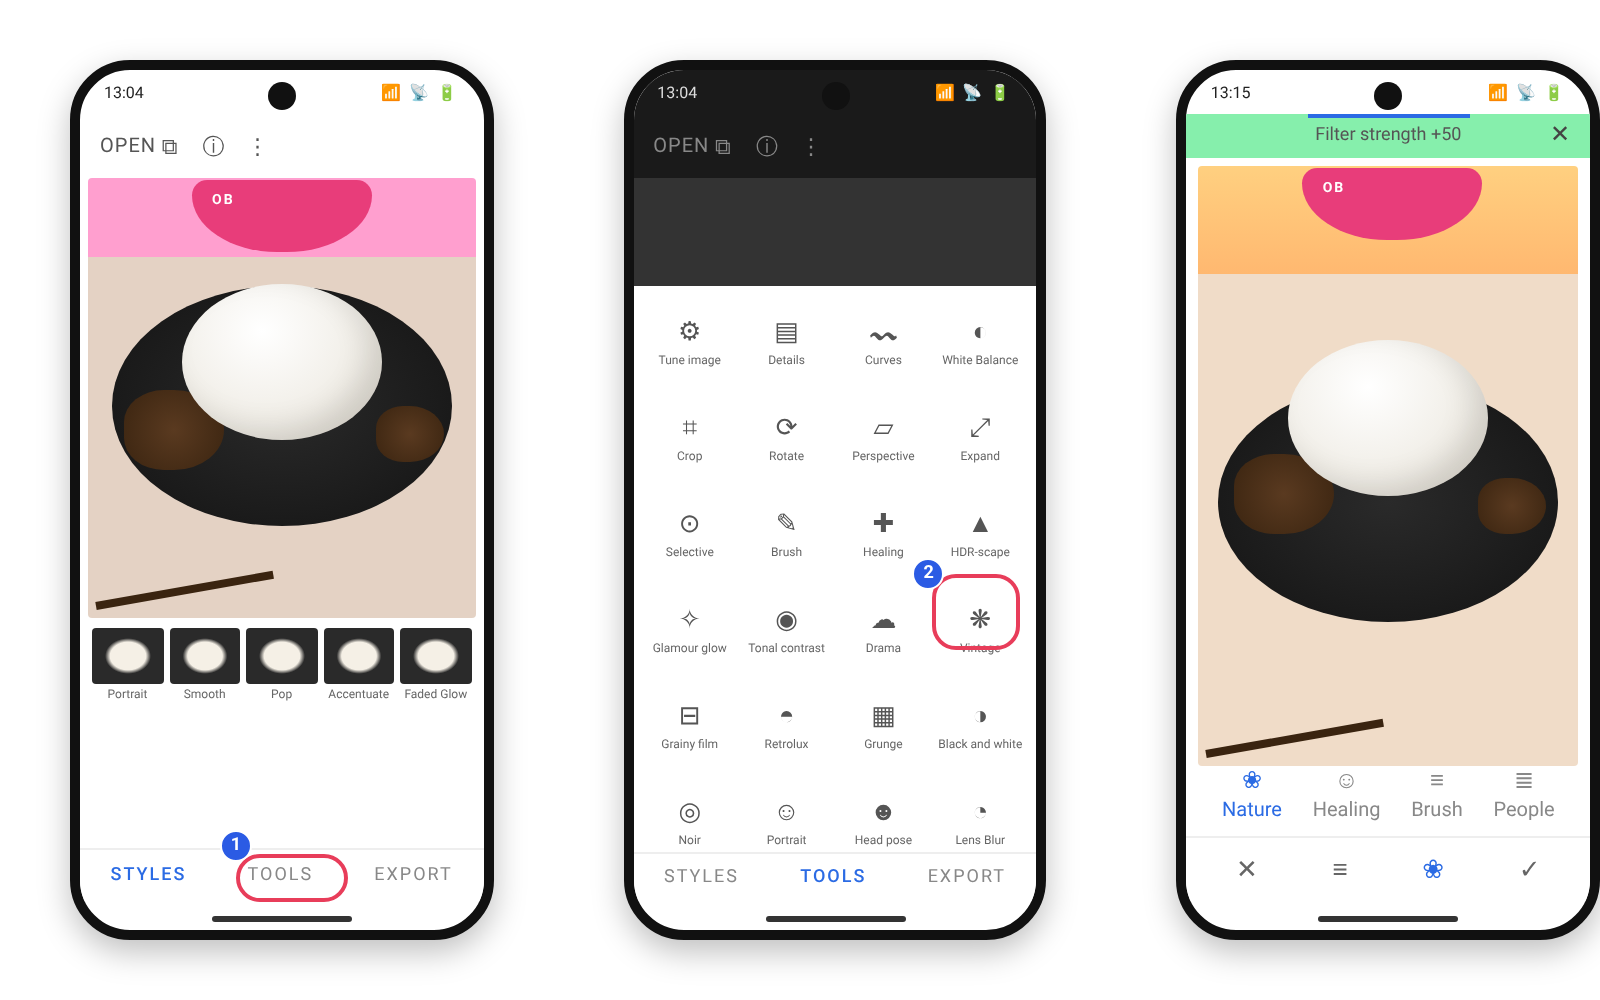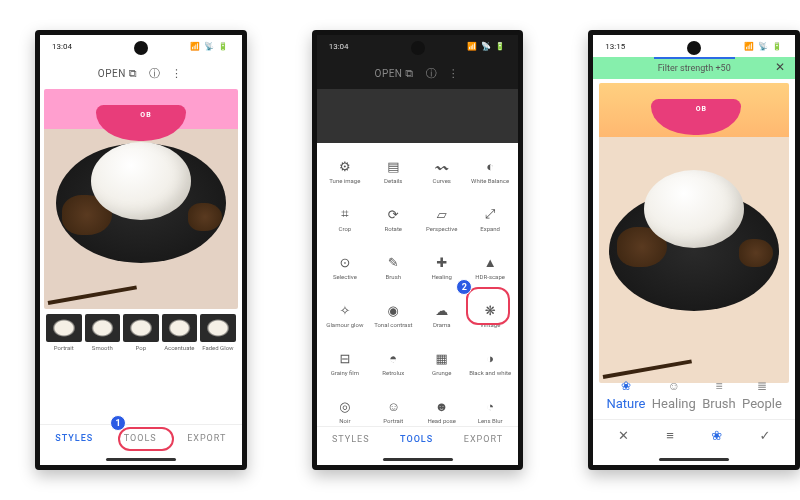--- a/index.html
+++ b/index.html
@@ -1,28 +1,28 @@
 <!DOCTYPE html>
 <html><head>
 <meta charset="utf-8">
 <style>
   * { box-sizing: border-box; margin: 0; padding: 0; }
   body { font-family: -apple-system, Roboto, Arial, sans-serif; background: #fff; width: 800px; height: 500px; display: flex; justify-content: center; align-items: center; gap: 30px; }
-  .phone { width: 238px; height: 440px; border: 5px solid #111; border-radius: 4px; background: #fff; position: relative; overflow: hidden; box-shadow: 0 6px 16px rgba(0,0,0,.25); margin-left: 35px; }
+  .phone { width: 238px; height: 440px; border: 5px solid #111; border-radius: 30px; background: #fff; position: relative; overflow: hidden; box-shadow: 0 6px 16px rgba(0,0,0,.25); margin-left: 35px; }
   .notch { position: absolute; top: 6px; left: 50%; transform: translateX(-50%); width: 14px; height: 14px; background: #111; border-radius: 50%; z-index: 10; }
   .statusbar { height: 22px; display: flex; justify-content: space-between; align-items: center; padding: 0 12px; font-size: 8px; color: #222; }
   .statusbar.dark { background: #1a1a1a; color: #ddd; }
   .statusbar .icons { letter-spacing: 1px; }
-  .topbar { height: 32px; display: flex; align-items: center; justify-content: center; padding: 0 10px; font-size: 10px; color: #555; letter-spacing: .5px; }
+  .topbar { height: 32px; display: flex; align-items: center; justify-content: flex-start; padding: 0 10px; font-size: 10px; color: #555; letter-spacing: .5px; }
   .topbar.dark { background: #1a1a1a; color: #888; }
   .topbar .right { display: flex; gap: 8px; align-items: center; }
   .ticon { width: 14px; height: 14px; display: flex; align-items: center; justify-content: center; font-size: 11px; }
   .photo { position: relative; height: 220px; margin: 0 4px; background: linear-gradient(180deg,#ff9fcf 0%,#ff9fcf 18%,#e4d2c4 18%,#e4d2c4 100%); overflow: hidden; border-radius: 2px; }
   .photo.tall { height: 300px; margin: 4px 6px; background: linear-gradient(180deg,#ffd080 0%,#ffb870 18%,#f0dcc8 18%,#f0dcc8 100%); }
-  .cup { position: absolute; top: 16px; left: 52px; width: 90px; height: 36px; background: #e83d7a; border-radius: 8px 8px 50% 50%/8px 8px 30px 30px; text-align: center; }
+  .cup { position: absolute; top: 1px; left: 52px; width: 90px; height: 36px; background: #e83d7a; border-radius: 8px 8px 50% 50%/8px 8px 30px 30px; }
   .cup .lbl { color: #fff; font-weight: bold; font-size: 7px; padding: 6px 0 0 10px; letter-spacing: 1px; }
   .plate { position: absolute; left: 50%; top: 52%; transform: translate(-50%,-50%); width: 170px; height: 120px; background: radial-gradient(ellipse at center,#2a2a2a 0%,#1a1a1a 70%); border-radius: 50%; }
   .plate.tall { top: 56%; }
   .rice { position: absolute; left: 50%; top: 42%; transform: translate(-50%,-50%); width: 100px; height: 78px; background: radial-gradient(ellipse at 40% 30%,#fff 0%,#f0ede6 60%,#dcd6ca 100%); border-radius: 50%; box-shadow: inset -8px -6px 14px rgba(0,0,0,.1); }
   .meat { position: absolute; left: 18px; top: 48%; width: 50px; height: 40px; background: radial-gradient(circle,#5a3a20 0%,#3a2410 100%); border-radius: 40% 50% 50% 40%; }
   .meat.r { left: auto; right: 16px; top: 52%; width: 34px; height: 28px; }
   .chop { position: absolute; left: 4px; bottom: 4px; width: 90px; height: 4px; background: #3a2410; transform: rotate(-10deg); transform-origin: left; }
   .filmstrip { display: flex; gap: 3px; padding: 5px 6px 2px; }
   .thumb { flex: 1; text-align: center; }
   .thumb .img { height: 28px; background: radial-gradient(ellipse at center,#f5f0e6 35%,#2a2a2a 45%); border-radius: 2px; }
@@ -39,21 +39,21 @@
   .tool .ic { font-size: 13px; color: #555; height: 16px; display: flex; align-items: center; }
   .tool .lbl { font-size: 6px; color: #666; text-align: center; white-space: nowrap; }
   .tabs2 { display: flex; justify-content: space-around; padding: 7px 0; border-top: 1px solid #eee; }
   
   .strength { text-align: center; font-size: 9px; color: #555; padding: 6px 0; background: #86efac; }
   .tcancel { position: absolute; right: 10px; top: 25px; font-size: 12px; color: #444; }
   .progress { position: absolute; top: 22px; left: 30%; right: 30%; height: 2px; background: #2b6be4; }
   .presets { position: absolute; bottom: 48px; left: 0; right: 0; display: flex; justify-content: space-around; padding: 6px 10px; }
   .preset { display: flex; flex-direction: column; align-items: center; gap: 3px; }
   .preset .ic { font-size: 12px; color: #888; }
-  .preset .lbl { font-size: 13px; color: #888; }
+  .preset .lbl { font-size: 10px; color: #888; }
   .preset.active .ic, .preset.active .lbl { color: #2b6be4; }
   .actions { position: absolute; bottom: 14px; left: 0; right: 0; display: flex; justify-content: space-around; align-items: center; padding: 8px 6px; border-top: 1px solid #eee; background: #fff; }
   .act { font-size: 13px; color: #666; }
   .act.active { color: #2b6be4; }
   
   .ring { position: absolute; border: 2px solid #e83d5a; border-radius: 12px; pointer-events: none; }
   .badge { position: absolute; width: 16px; height: 16px; background: #2b5be4; border: 1px solid #fff; color: #fff; border-radius: 50%; font-size: 9px; font-weight: bold; display: flex; align-items: center; justify-content: center; z-index: 20; }
 </style>
 </head>
 <body>

